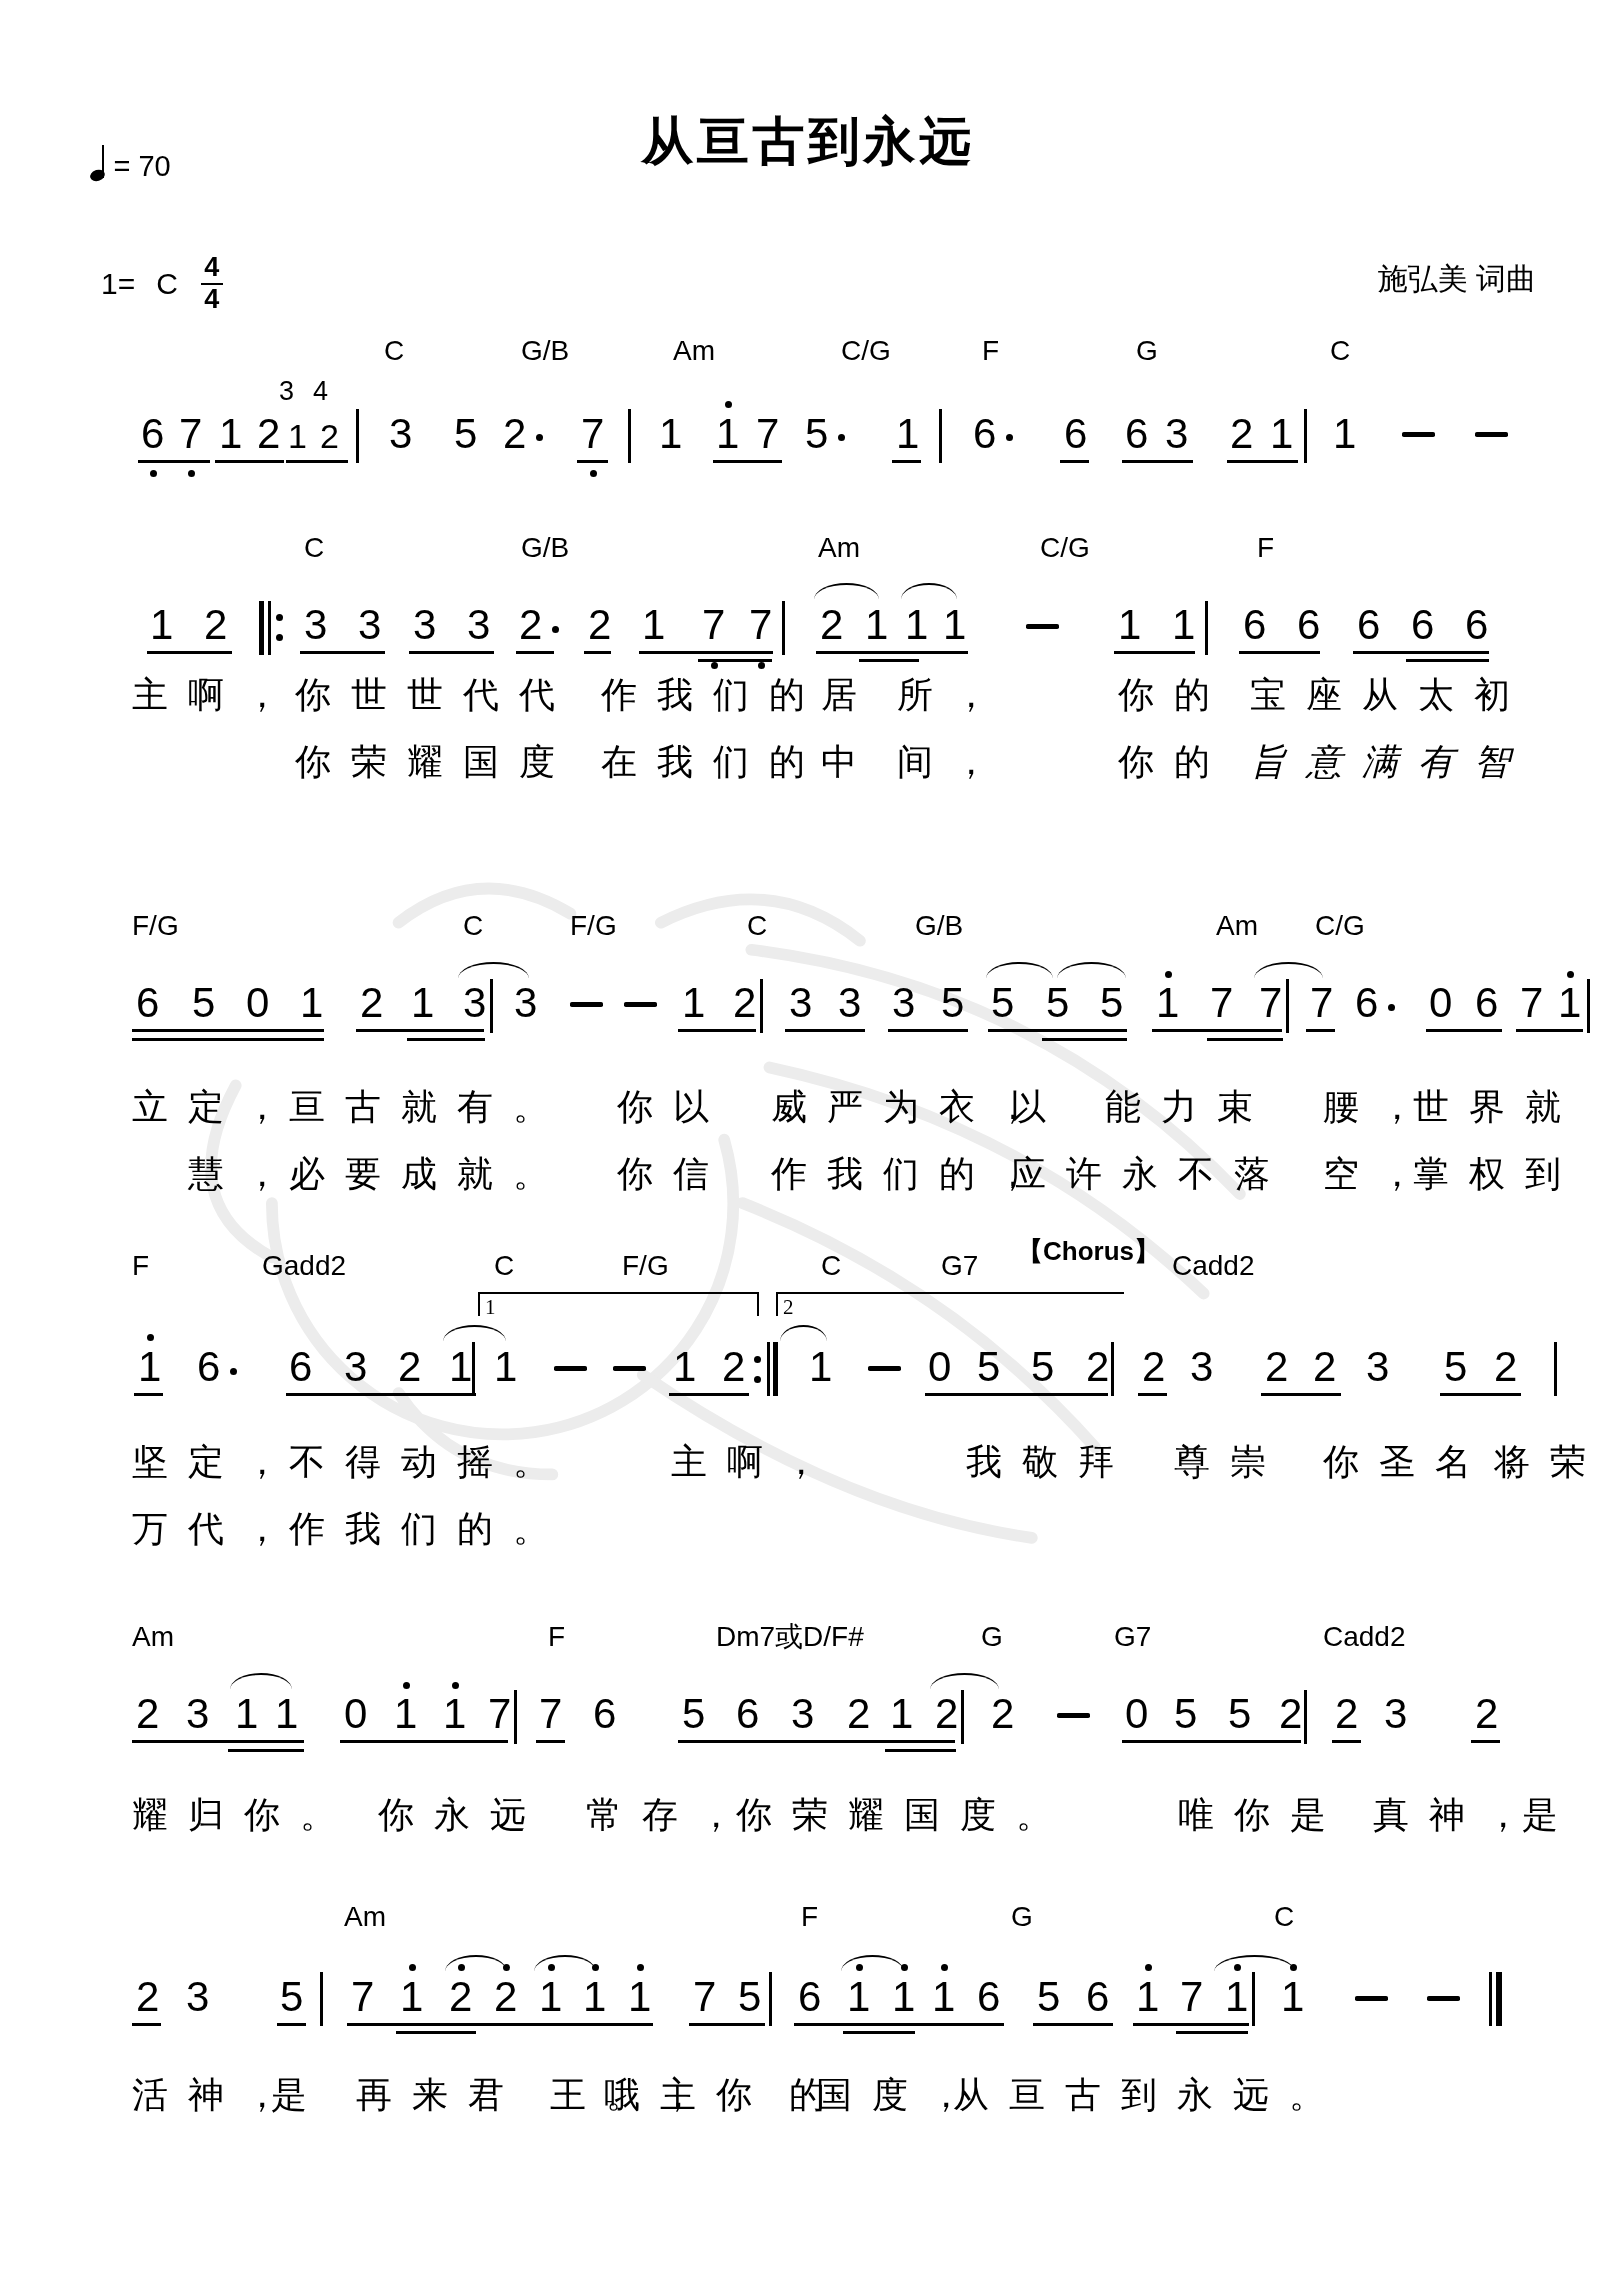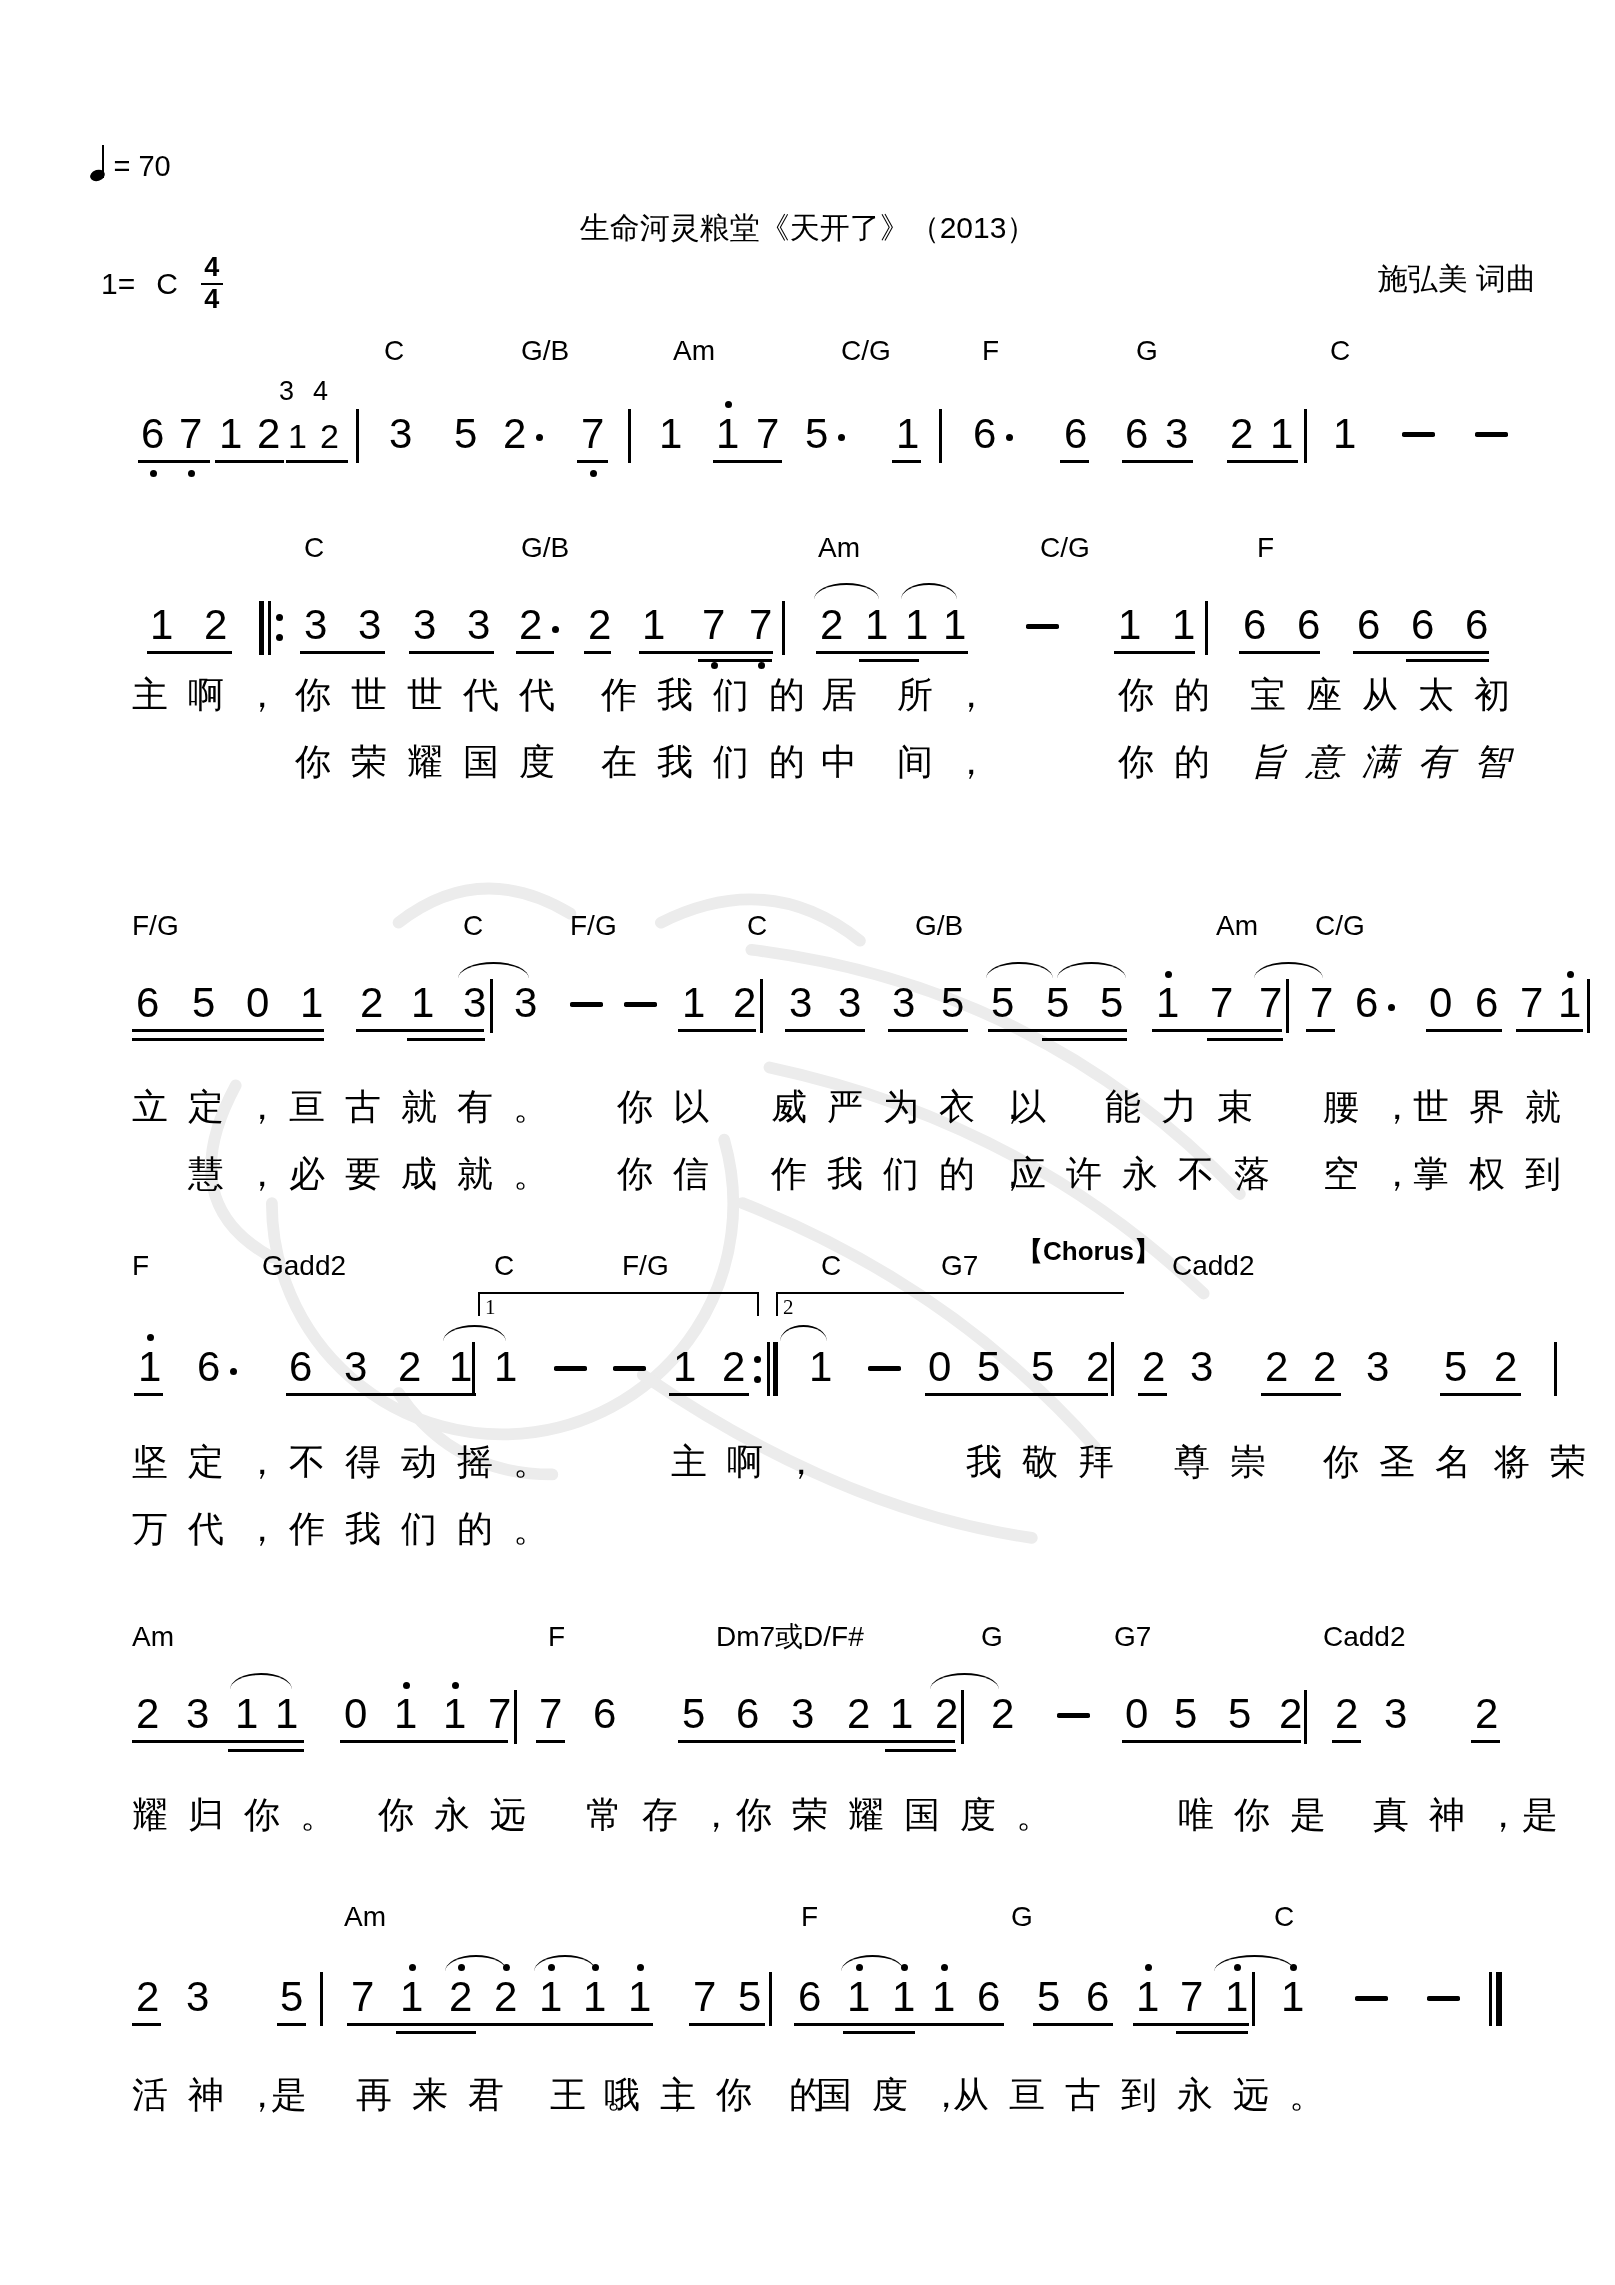--- a/index.html
+++ b/index.html
@@ -53,21 +53,21 @@
       <path d="M710,430 q230,90 390,270"></path>
       <path d="M600,620 q220,150 430,180"></path>
       <path d="M330,640 q60,90 170,90"></path>
     </g>
   </svg>
 
   <div class="hdr" id="tempo">
     <span class="qnote"><span class="qn-head"></span><span class="qn-stem"></span></span><span id="tempoval">= 70</span>
   </div>
 
-  <div class="hdr" id="subtitle">生命河灵粮堂《天开了》（2013）</div>
+  <div class="hdr" id="title">从亘古到永远</div>
   <div class="hdr" id="credits">施弘美 词曲</div>
 
   <div class="hdr" id="keysig">
     <span>1=</span>
     <span style="margin-left:12.7px;">C</span>
     <span class="meter">
       <span class="mt">4</span>
       <span class="mb">4</span>
     </span>
   </div>

